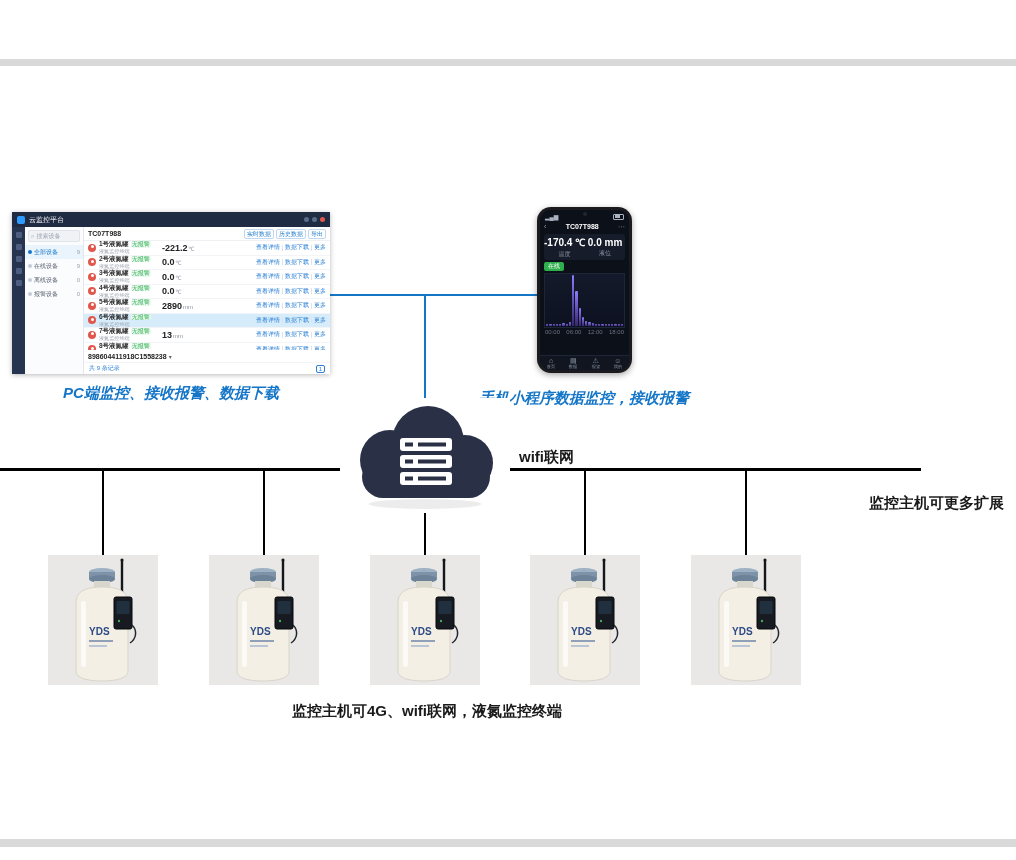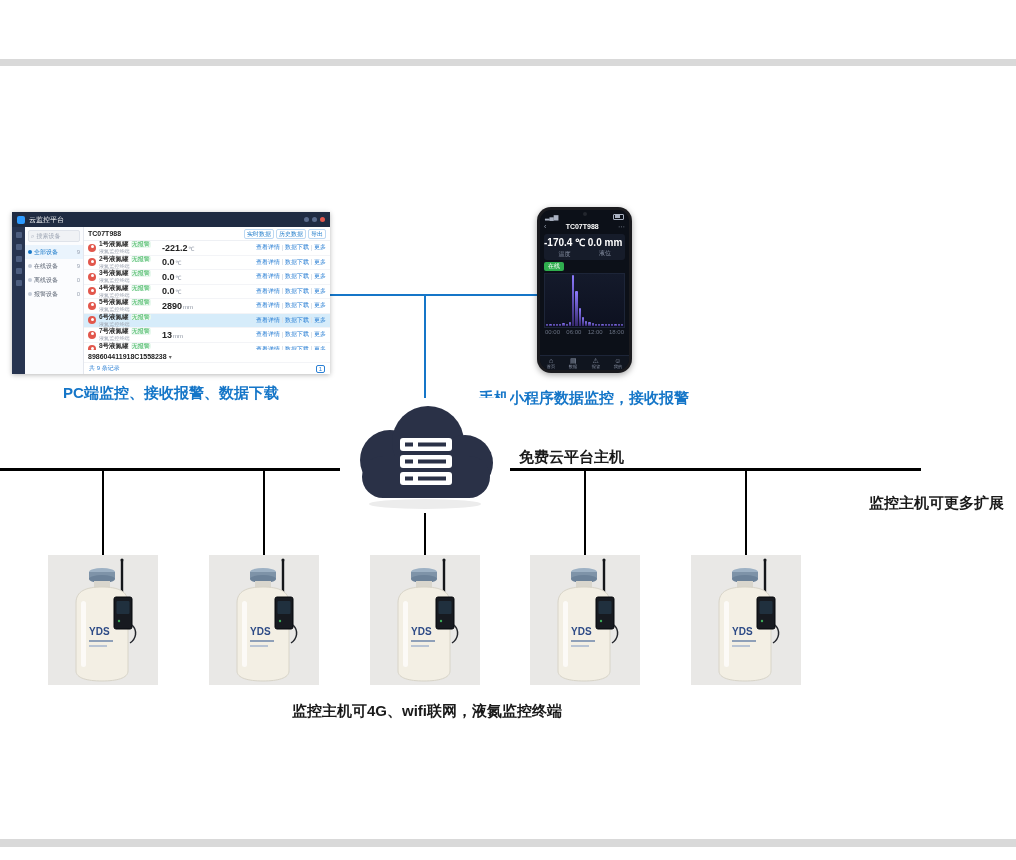--- a/index.html
+++ b/index.html
@@ -6,21 +6,21 @@
   #canvas{position:relative;width:1016px;height:860px;background:#fff;overflow:hidden;
           font-family:"Liberation Sans",sans-serif;color:#222;}
   .bar{position:absolute;left:0;width:1016px;background:#d9d9d9;}
   .bar.top{top:59px;height:7px;}
   .bar.bottom{top:839px;height:8px;}
 
   #title{position:absolute;left:249px;top:106px;width:400px;margin:0;text-align:center;
          font-size:25px;font-weight:bold;color:#1576c8;letter-spacing:1px;}
 
   .caption{position:absolute;font-weight:bold;font-size:15px;z-index:2;}
-  .caption.blue{color:#1576c8;}
+  .caption.blue{color:#1576c8;font-style:italic;}
   .caption.dark{color:#1a1a1a;}
   #pc-caption{left:12px;top:384px;width:318px;text-align:center;}
   #phone-caption{left:434px;top:389px;width:300px;text-align:center;}
   #cloud-caption{left:519px;top:448px;z-index:4;}
   #expand-note{left:869px;top:494px;}
   #bottom-caption{left:177px;top:702px;width:500px;text-align:center;}
 
   
   .conn{position:absolute;z-index:1;}
   #conn-h{left:330px;top:294px;width:207px;height:2px;background:#1576c8;}
@@ -459,21 +459,21 @@
         <rect x="60" y="74" width="52" height="13" rx="3" fill="#ffffff"></rect>
         <rect x="65" y="44.5" width="8" height="4" fill="#2a3147"></rect>
         <rect x="78" y="44.5" width="28" height="4" fill="#2a3147"></rect>
         <rect x="65" y="61.5" width="8" height="4" fill="#2a3147"></rect>
         <rect x="78" y="61.5" width="28" height="4" fill="#2a3147"></rect>
         <rect x="65" y="78.5" width="8" height="4" fill="#2a3147"></rect>
         <rect x="78" y="78.5" width="28" height="4" fill="#2a3147"></rect>
       </g>
     </svg>
   </div>
-  <div class="caption dark" id="cloud-caption">免费云平台主机</div>
+  <div class="caption dark" id="cloud-caption">wifi联网</div>
 
   <div class="caption dark" id="expand-note">监控主机可更多扩展</div>
 
   <div id="tanks">
   <div class="tank">
     <svg viewBox="0 0 110 130">
       <rect width="110" height="130" fill="#e9e8e6"></rect>
       <line x1="74" y1="6" x2="74" y2="44" stroke="#14161a" stroke-width="2.4"></line>
       <circle cx="74" cy="5" r="1.6" fill="#14161a"></circle>
       <ellipse cx="54" cy="17" rx="13" ry="4" fill="#9db1c4"></ellipse>

